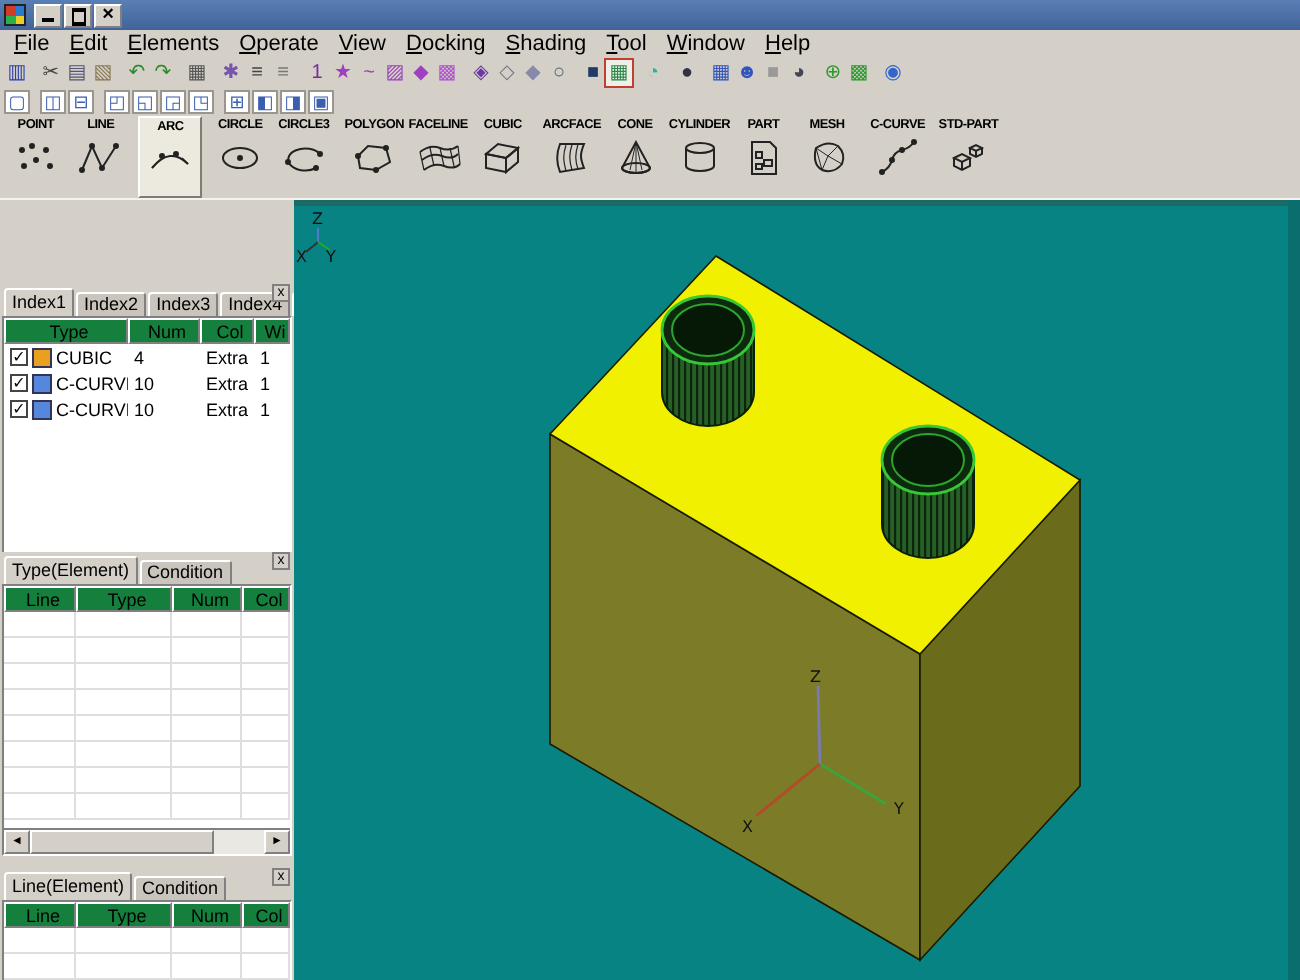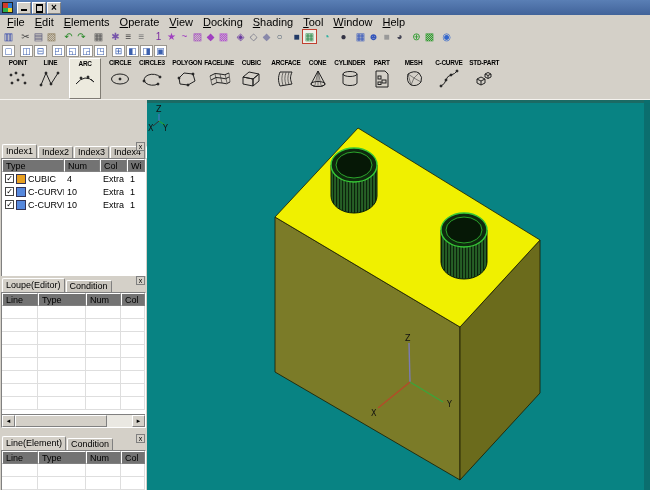--- a/index.html
+++ b/index.html
@@ -63,22 +63,22 @@
     border:1px solid #808080; font-size:7px; line-height:7px; text-align:center; z-index:3; }
   .tabs-row { height:16px; display:flex; align-items:flex-end; padding-left:1px; position:relative; }
   .tab { font-size:9px; padding:1px 3px 2px 3px; background:#d4d0c8; white-space:nowrap;
     border-top:1px solid #fff; border-left:1px solid #fff; border-right:1px solid #808080;
     border-radius:2px 2px 0 0; margin-right:1px; color:#000; }
   .tab.inactive { background:#c9c5bd; height:12px; padding-top:0; }
   .tab-arrows { margin-left:auto; display:flex; margin-bottom:1px; }
   .tab-arrow { width:11px; height:12px; background:#d4d0c8; font-size:6px; line-height:11px; text-align:center; }
   .tblwrap { background:#fff; overflow:hidden; position:relative; }
   .tbl-header { display:flex; height:13px; }
-  .th { background:#737373; font-size:9px; padding:1px 0 0 3px; overflow:hidden; white-space:nowrap;
-    border-top:1px solid #fff; border-left:1px solid #fff; border-right:1px solid #808080; border-bottom:1px solid #808080; }
+  .th { background:#15803d; font-size:9px; padding:1px 0 0 3px; overflow:hidden; white-space:nowrap;
+    border-top:1px solid #fff; border-left:1px solid #fff; border-right:1px solid #808080; border-bottom:1px solid #808080;text-align:center; }
   .tbl-body { background:#fff; overflow:hidden; }
   .trow { display:flex; height:13px; font-size:9px; align-items:center; }
   .trow.gridded .td { border-right:1px solid #dedede; border-bottom:1px solid #dedede; height:13px; }
   .td { overflow:hidden; white-space:nowrap; padding-left:3px; display:flex; align-items:center; }
   .cb { width:9px; height:9px; background:#fff; border:1px solid #444; font-size:8px; line-height:8px;
     text-align:center; margin-right:2px; flex:none; display:block; }
   .rowicon { width:10px; height:10px; border:1px solid #335; margin-right:2px; flex:none; }
   .hscroll { height:13px; display:flex; background:#eae8e2; border-top:1px solid #808080; }
   .sbtn { width:13px; height:12px; background:#d4d0c8; font-size:6px; line-height:11px; text-align:center; flex:none; }
   .sthumb { width:92px; height:12px; background:#d4d0c8; flex:none; }
@@ -405,21 +405,21 @@
           <div class="sbtn raised">◄</div>
           <div class="sthumb raised"></div>
           <div class="strack"></div>
           <div class="sbtn raised right">►</div>
         </div>
       </div>
     </div>
   <div class="panel" id="panel-loupe" style="top:176px; height:152px;">
       <div class="panel-x">x</div>
       <div class="tabs-row">
-        <div class="tab">Loupe(Editor)</div>
+        <div class="tab">Type(Element)</div>
         <div class="tab inactive">Condition</div>
       </div>
       <div class="tblwrap sunken" style="height: 136px;">
         <div class="tbl-header">
           <div class="th" style="width: 36px;">Line</div>
           <div class="th" style="width: 48px;">Type</div>
           <div class="th" style="width: 35px;">Num</div>
           <div class="th" style="width: 24px;">Col</div>
         </div>
         <div class="tbl-body" style="height: 108px;">

